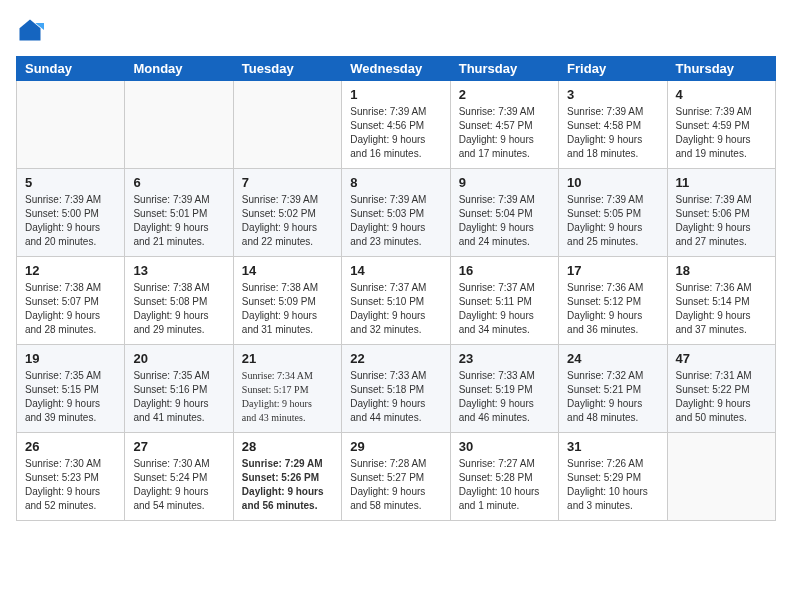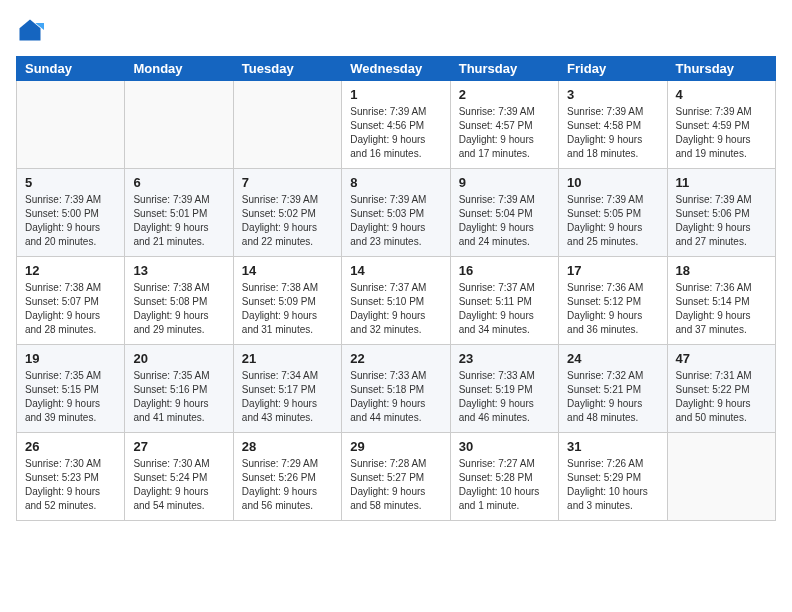--- a/index.html
+++ b/index.html
@@ -272,21 +272,21 @@
         </td>
         <td>
           <div class="day-number">20</div>
           <div class="day-info" style="white-space: pre-line;">Sunrise: 7:35 AM
 Sunset: 5:16 PM
 Daylight: 9 hours
 and 41 minutes.</div>
         </td>
         <td>
           <div class="day-number">21</div>
-          <div class="day-info" style="white-space: pre-line;">Sunrise: 7:34 AM
+          <div class="day-info" style="white-space: pre-line; font-family: Liberation Serif, serif;">Sunrise: 7:34 AM
 Sunset: 5:17 PM
 Daylight: 9 hours
 and 43 minutes.</div>
         </td>
         <td>
           <div class="day-number">22</div>
           <div class="day-info" style="white-space: pre-line;">Sunrise: 7:33 AM
 Sunset: 5:18 PM
 Daylight: 9 hours
 and 44 minutes.</div>
@@ -323,21 +323,21 @@
         </td>
         <td>
           <div class="day-number">27</div>
           <div class="day-info" style="white-space: pre-line;">Sunrise: 7:30 AM
 Sunset: 5:24 PM
 Daylight: 9 hours
 and 54 minutes.</div>
         </td>
         <td>
           <div class="day-number">28</div>
-          <div class="day-info" style="white-space: pre-line;">Sunrise: 7:29 AM
+          <div class="day-info" style="white-space: pre-line; font-weight: bold;">Sunrise: 7:29 AM
 Sunset: 5:26 PM
 Daylight: 9 hours
 and 56 minutes.</div>
         </td>
         <td>
           <div class="day-number">29</div>
           <div class="day-info" style="white-space: pre-line;">Sunrise: 7:28 AM
 Sunset: 5:27 PM
 Daylight: 9 hours
 and 58 minutes.</div>

